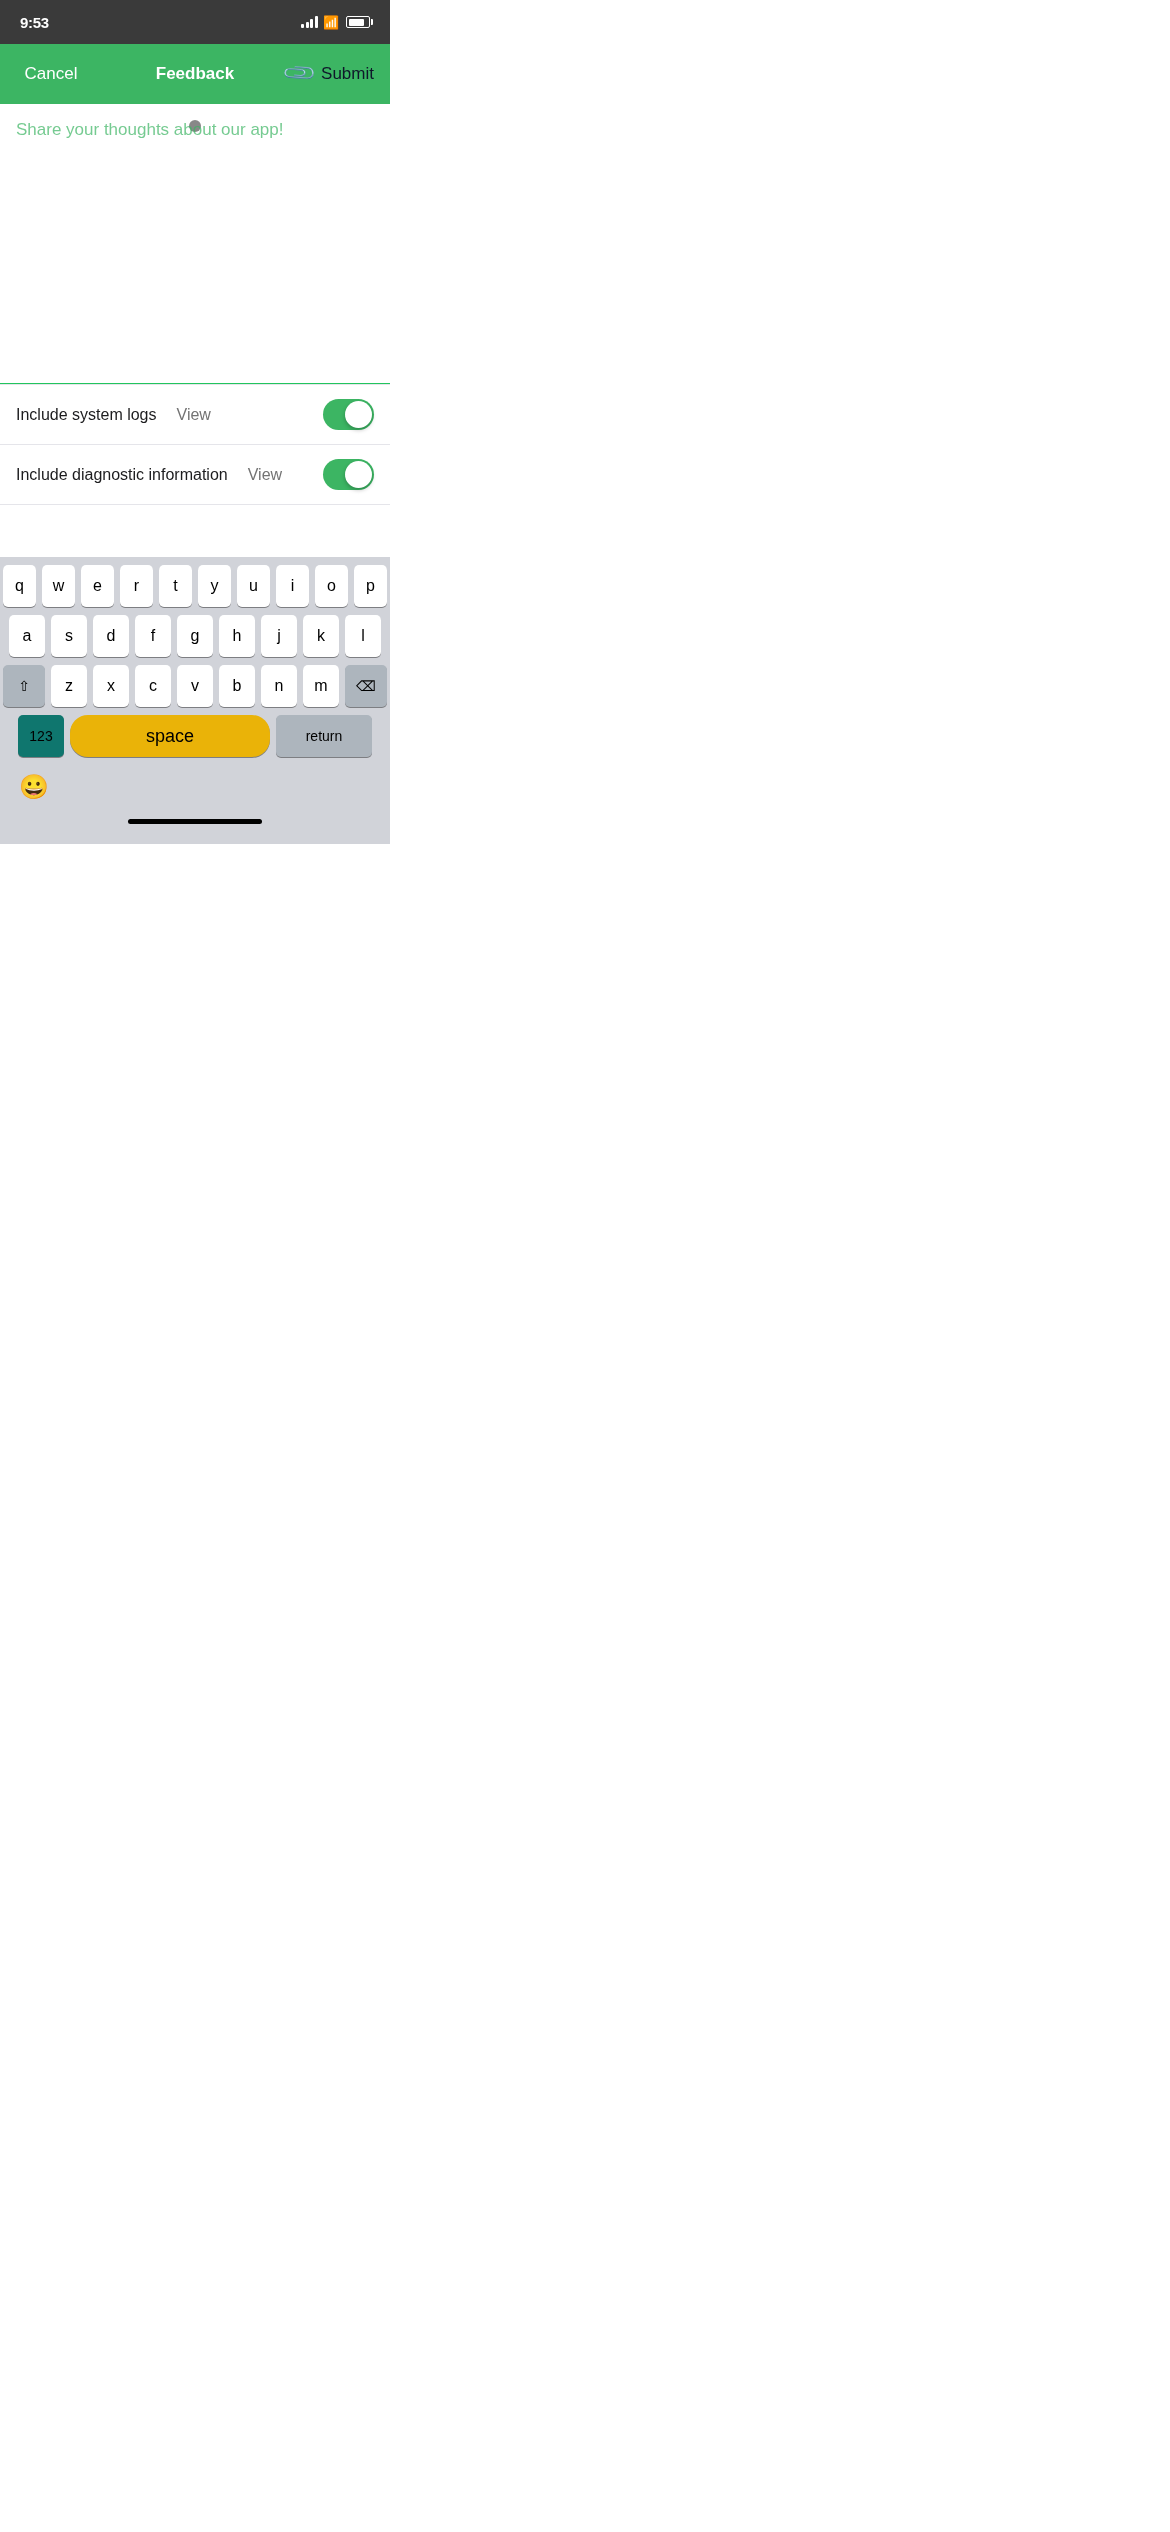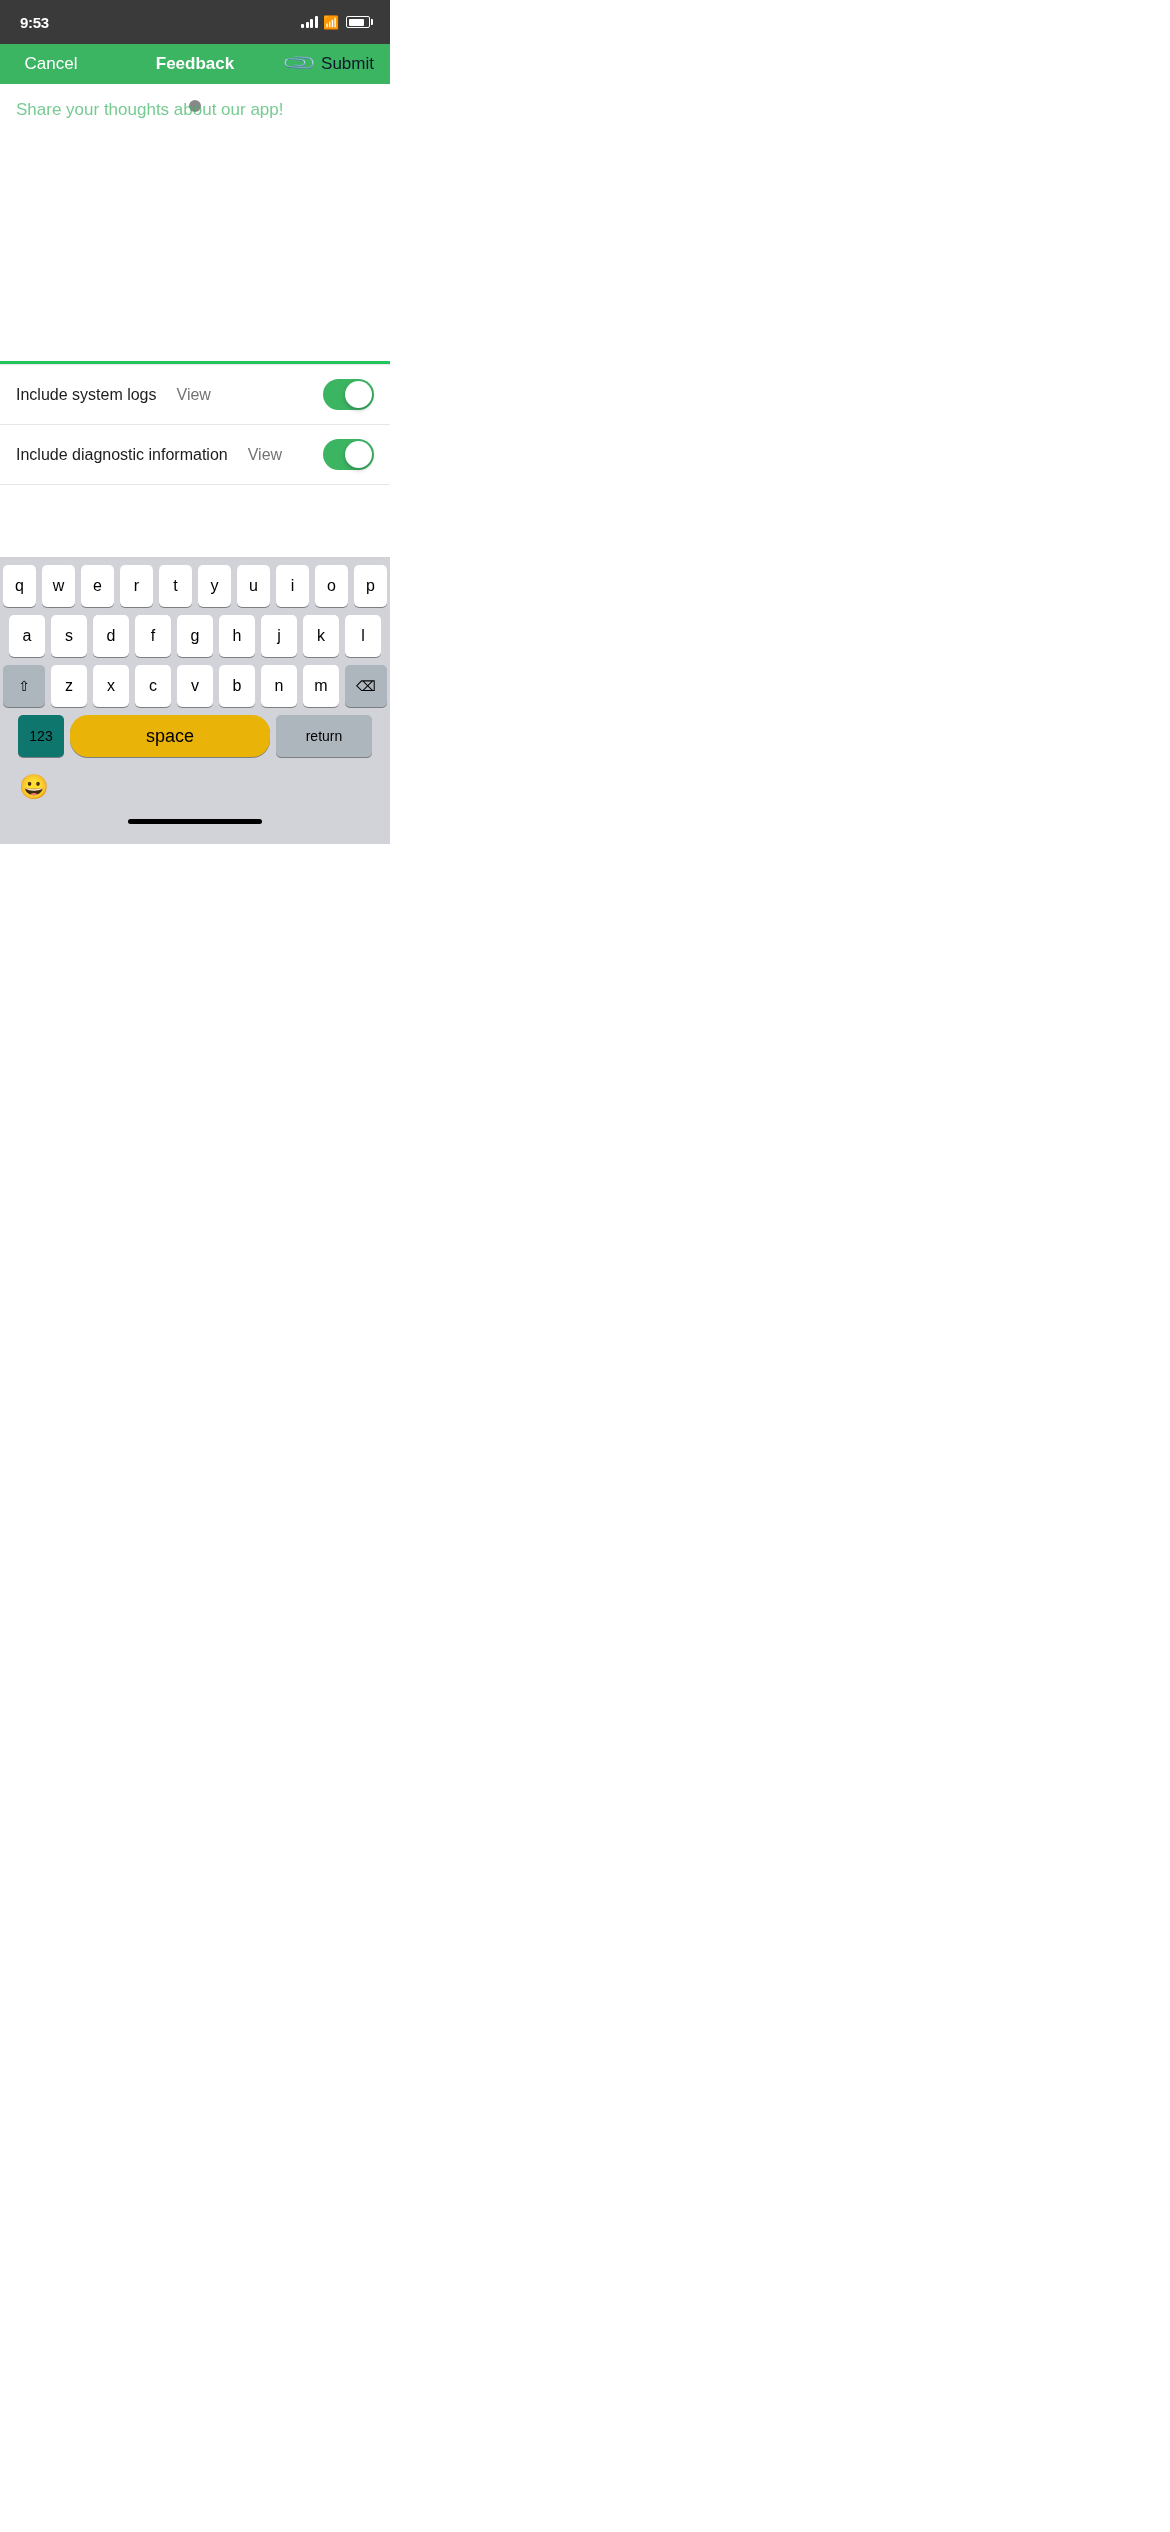--- a/index.html
+++ b/index.html
@@ -77,21 +77,21 @@
     .battery-fill {
       background: #fff;
       height: 100%;
       width: 80%;
       border-radius: 1px;
     }
 
     
     .nav-bar {
       background: #3cb563;
-      height: 40px;
+      height: 60px;
       display: flex;
       align-items: center;
       padding: 0 16px;
       position: relative;
     }
     .nav-cancel {
       color: #fff;
       font-size: 17px;
       font-weight: 400;
       background: none;
@@ -128,21 +128,21 @@
       border: none;
       cursor: pointer;
     }
 
     
     .feedback-area {
       background: #fff;
       padding: 14px 16px;
       min-height: 280px;
       position: relative;
-      border-bottom: 3px solid #22c55e;
+      border-bottom: 1px solid #22c55e;
     }
     .feedback-placeholder {
       color: #3cb563;
       font-size: 17px;
       line-height: 1.4;
       opacity: 0.7;
     }
     .cursor-dot {
       width: 12px;
       height: 12px;

